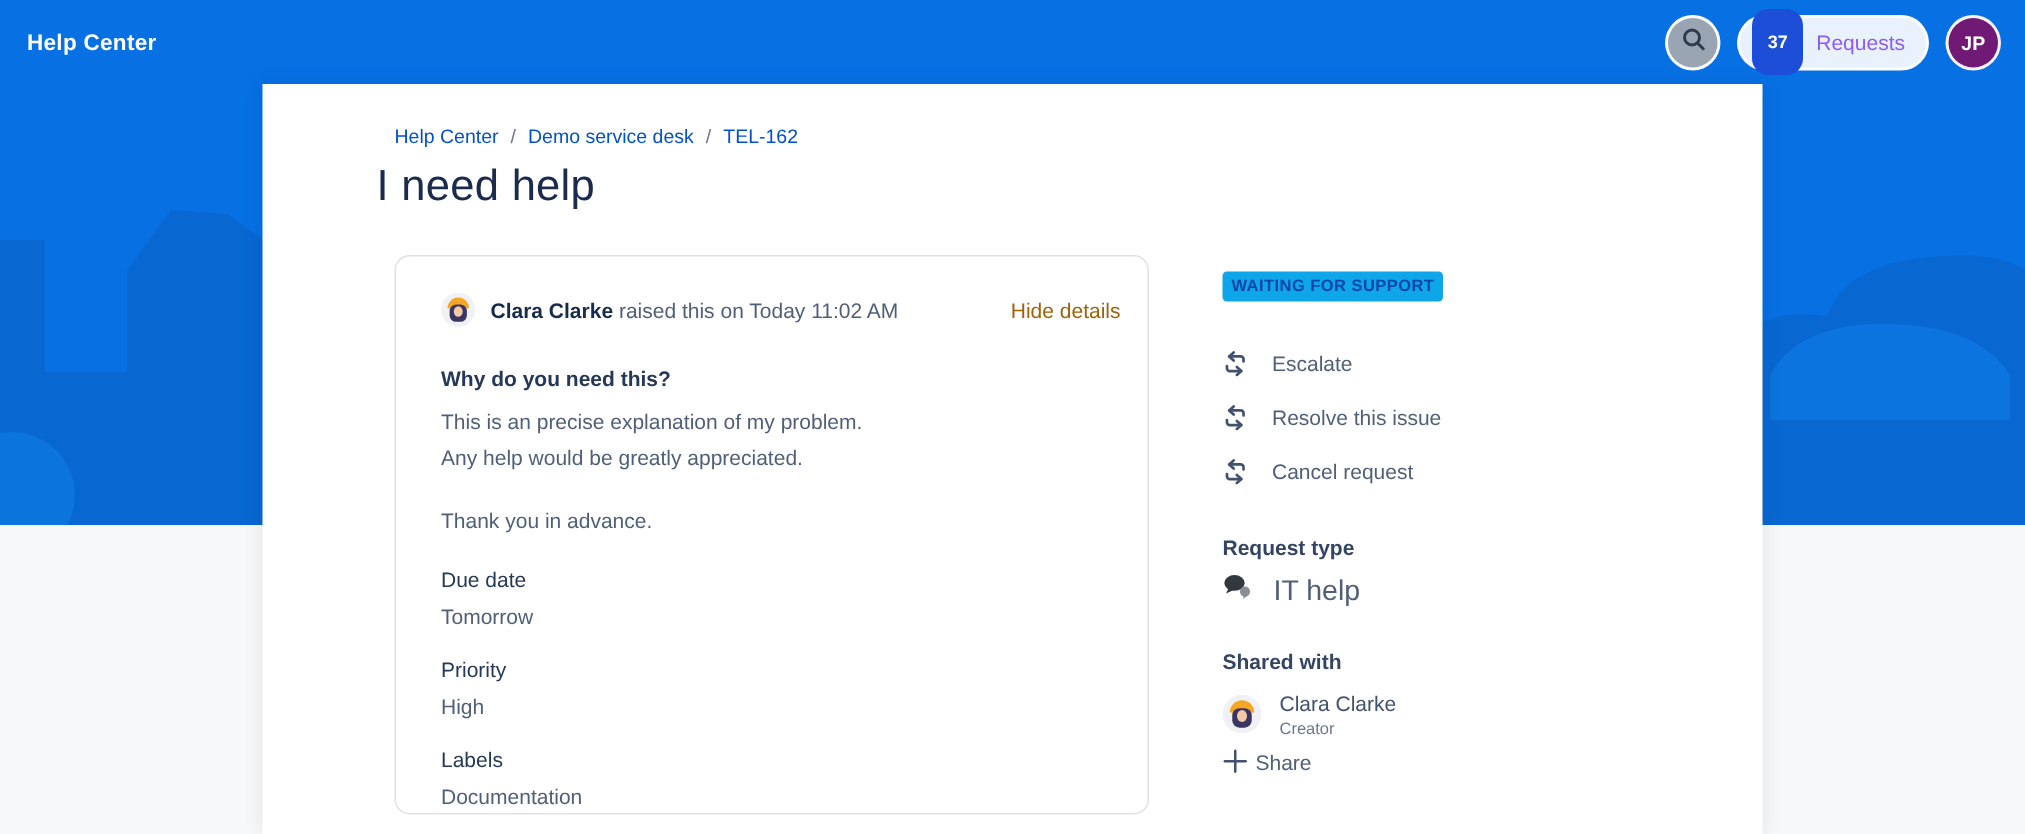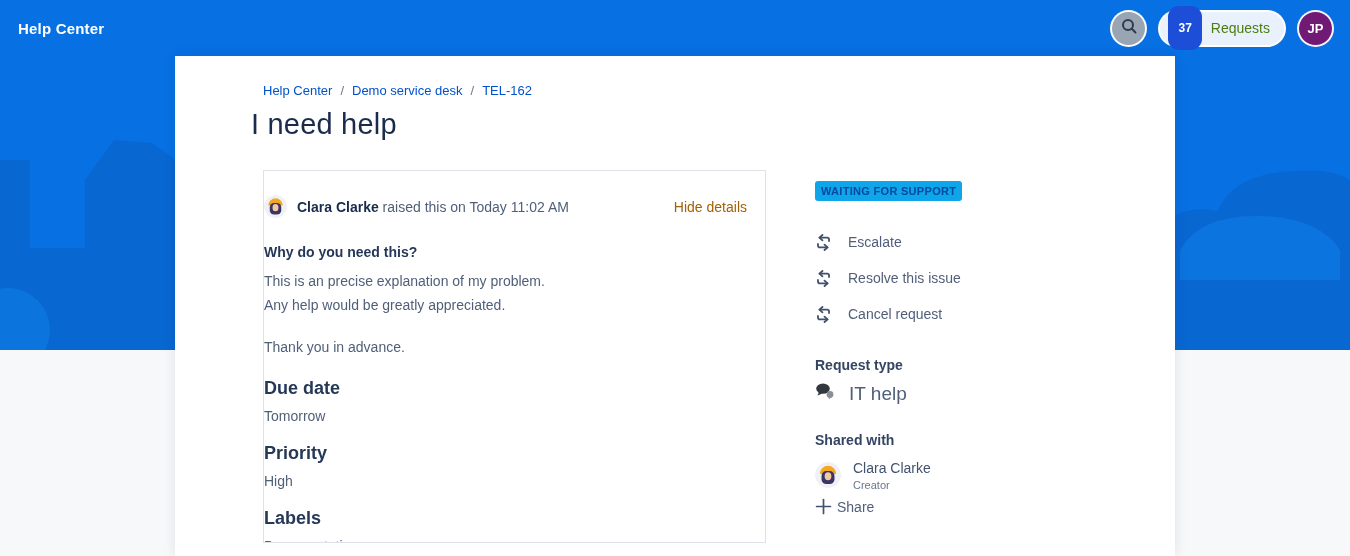--- a/index.html
+++ b/index.html
@@ -45,21 +45,21 @@
     border: 2px solid rgba(255,255,255,0.95);
     display: flex; align-items: center; gap: 9px;
     padding: 0 14px 0 8px;
     cursor: pointer;
   }
   .requests-count {
     background: #1d4ed8; color: #FFFFFF;
     font-size: 12px; font-weight: bold;
     padding: 15px 10px; border-radius: 11px; line-height: 14px;
   }
-  .requests-label { font-size: 14px; color: #4d7c0f; }
+  .requests-label { font-size: 14px; color: #8b5cf6; }
   .user-avatar {
     width: 37px; height: 37px; border-radius: 50%;
     background: #701a75;
     border: 2px solid rgba(255,255,255,0.95);
     color: #FFFFFF; font-size: 13px; font-weight: bold;
     display: flex; align-items: center; justify-content: center;
     cursor: pointer;
   }
 
   
@@ -81,35 +81,35 @@
   .page-title {
     position: absolute; left: 76px; top: 52px;
     font-size: 29px; font-weight: 500; color: #1A2B4D;
     letter-spacing: .2px;
   }
 
   
   .details-card {
     position: absolute; left: 88px; top: 114px;
     width: 503px; height: 373px;
-    border: 1px solid #DFE1E6; border-radius: 0;
-    padding: 24px 18px 16px 0;
+    border: 1px solid #DFE1E6; border-radius: 10px;
+    padding: 24px 18px 16px 30px;
     overflow: hidden;
   }
   .dc-header { display: flex; align-items: center; }
   .dc-avatar { width: 23px; height: 23px; border-radius: 50%; overflow: hidden; flex: 0 0 auto; }
   .dc-headtext { margin-left: 10px; font-size: 14px; color: #505F79; }
   .dc-headtext b { color: #172B4D; font-weight: bold; }
   .hide-details { margin-left: auto; font-size: 14px; color: #a16207; text-decoration: none; cursor: pointer; }
 
   .dc-question { margin-top: 26px; font-size: 14px; font-weight: bold; color: #253858; }
   .dc-par { font-size: 14px; color: #505F79; line-height: 24px; min-height: 18px; }
   .dc-body { margin-top: 9px; }
 
-  .dc-field-label { margin-top: 19px; font-size: 18px; font-weight: bold; color: #253858; }
+  .dc-field-label { margin-top: 19px; font-size: 14px; font-weight: normal; color: #253858; }
   .dc-field-value { margin-top: 9px; font-size: 14px; color: #505F79; }
 
   
   .sidebar {
     position: absolute; left: 640px; top: 116px; width: 330px;
   }
   .sb-label { font-size: 14px; font-weight: bold; color: #344563; }
   .status-badge {
     display: inline-block; margin-top: 9px;
     background: #0ea5e9; color: #0747A6;

